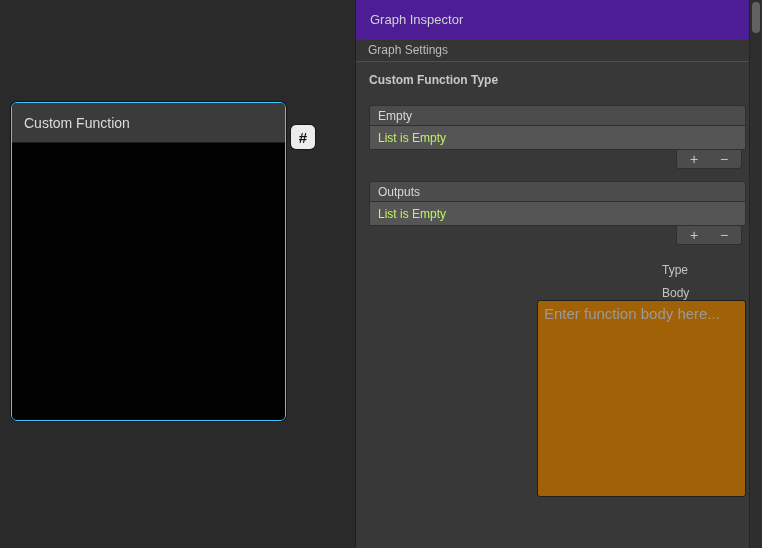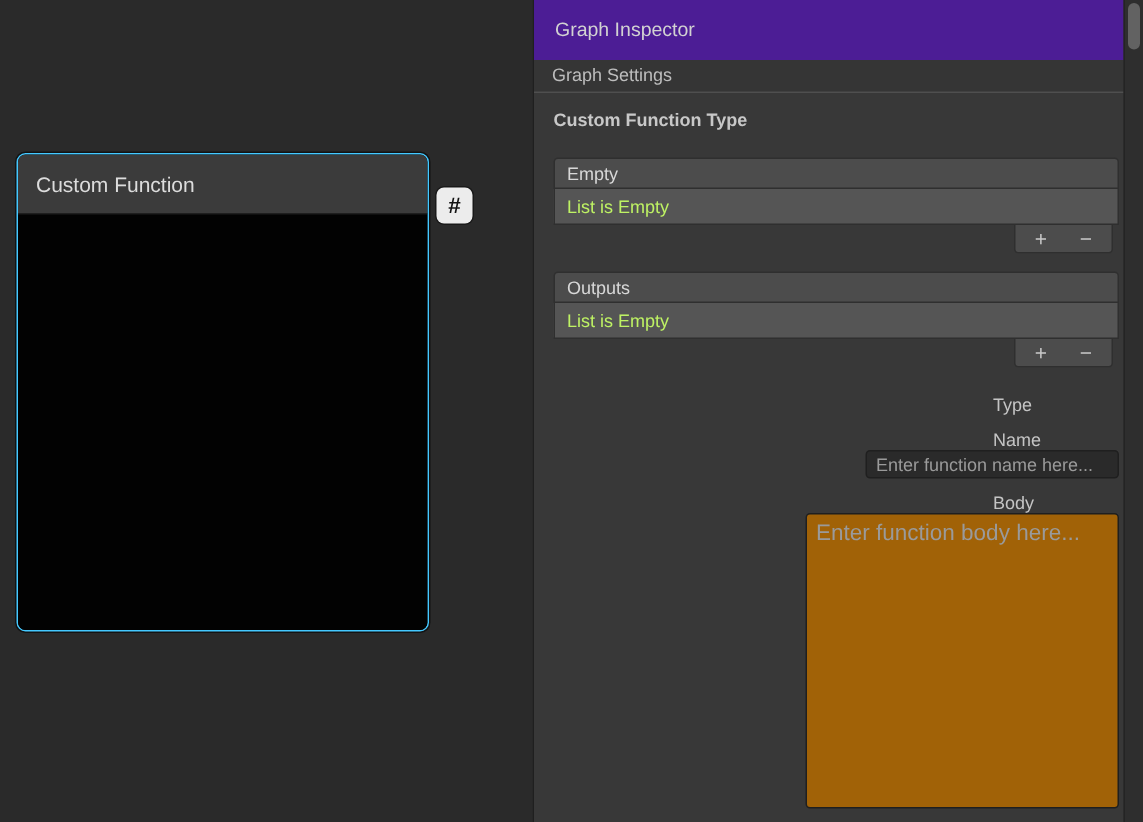--- a/index.html
+++ b/index.html
@@ -164,26 +164,20 @@
           <span class="footer-btn">+</span>
           <span class="footer-btn">−</span>
         </div>
       </div>
     </div>
 
     <div class="field-row" style="margin-top:15px;">
       <div class="field-label">Type</div>
     </div>
 
-    <div class="field-row">
-      <div class="field-label">Name</div>
-      <div class="field-control">
-        <input class="text-field" type="text" placeholder="Enter function name here..." style="">
-      </div>
-    </div>
 
     <div class="field-row">
       <div class="field-label">Body</div>
       <div class="field-control">
         <textarea class="body-field" placeholder="Enter function body here..." style=""></textarea>
       </div>
     </div>
 
   </div>
 

